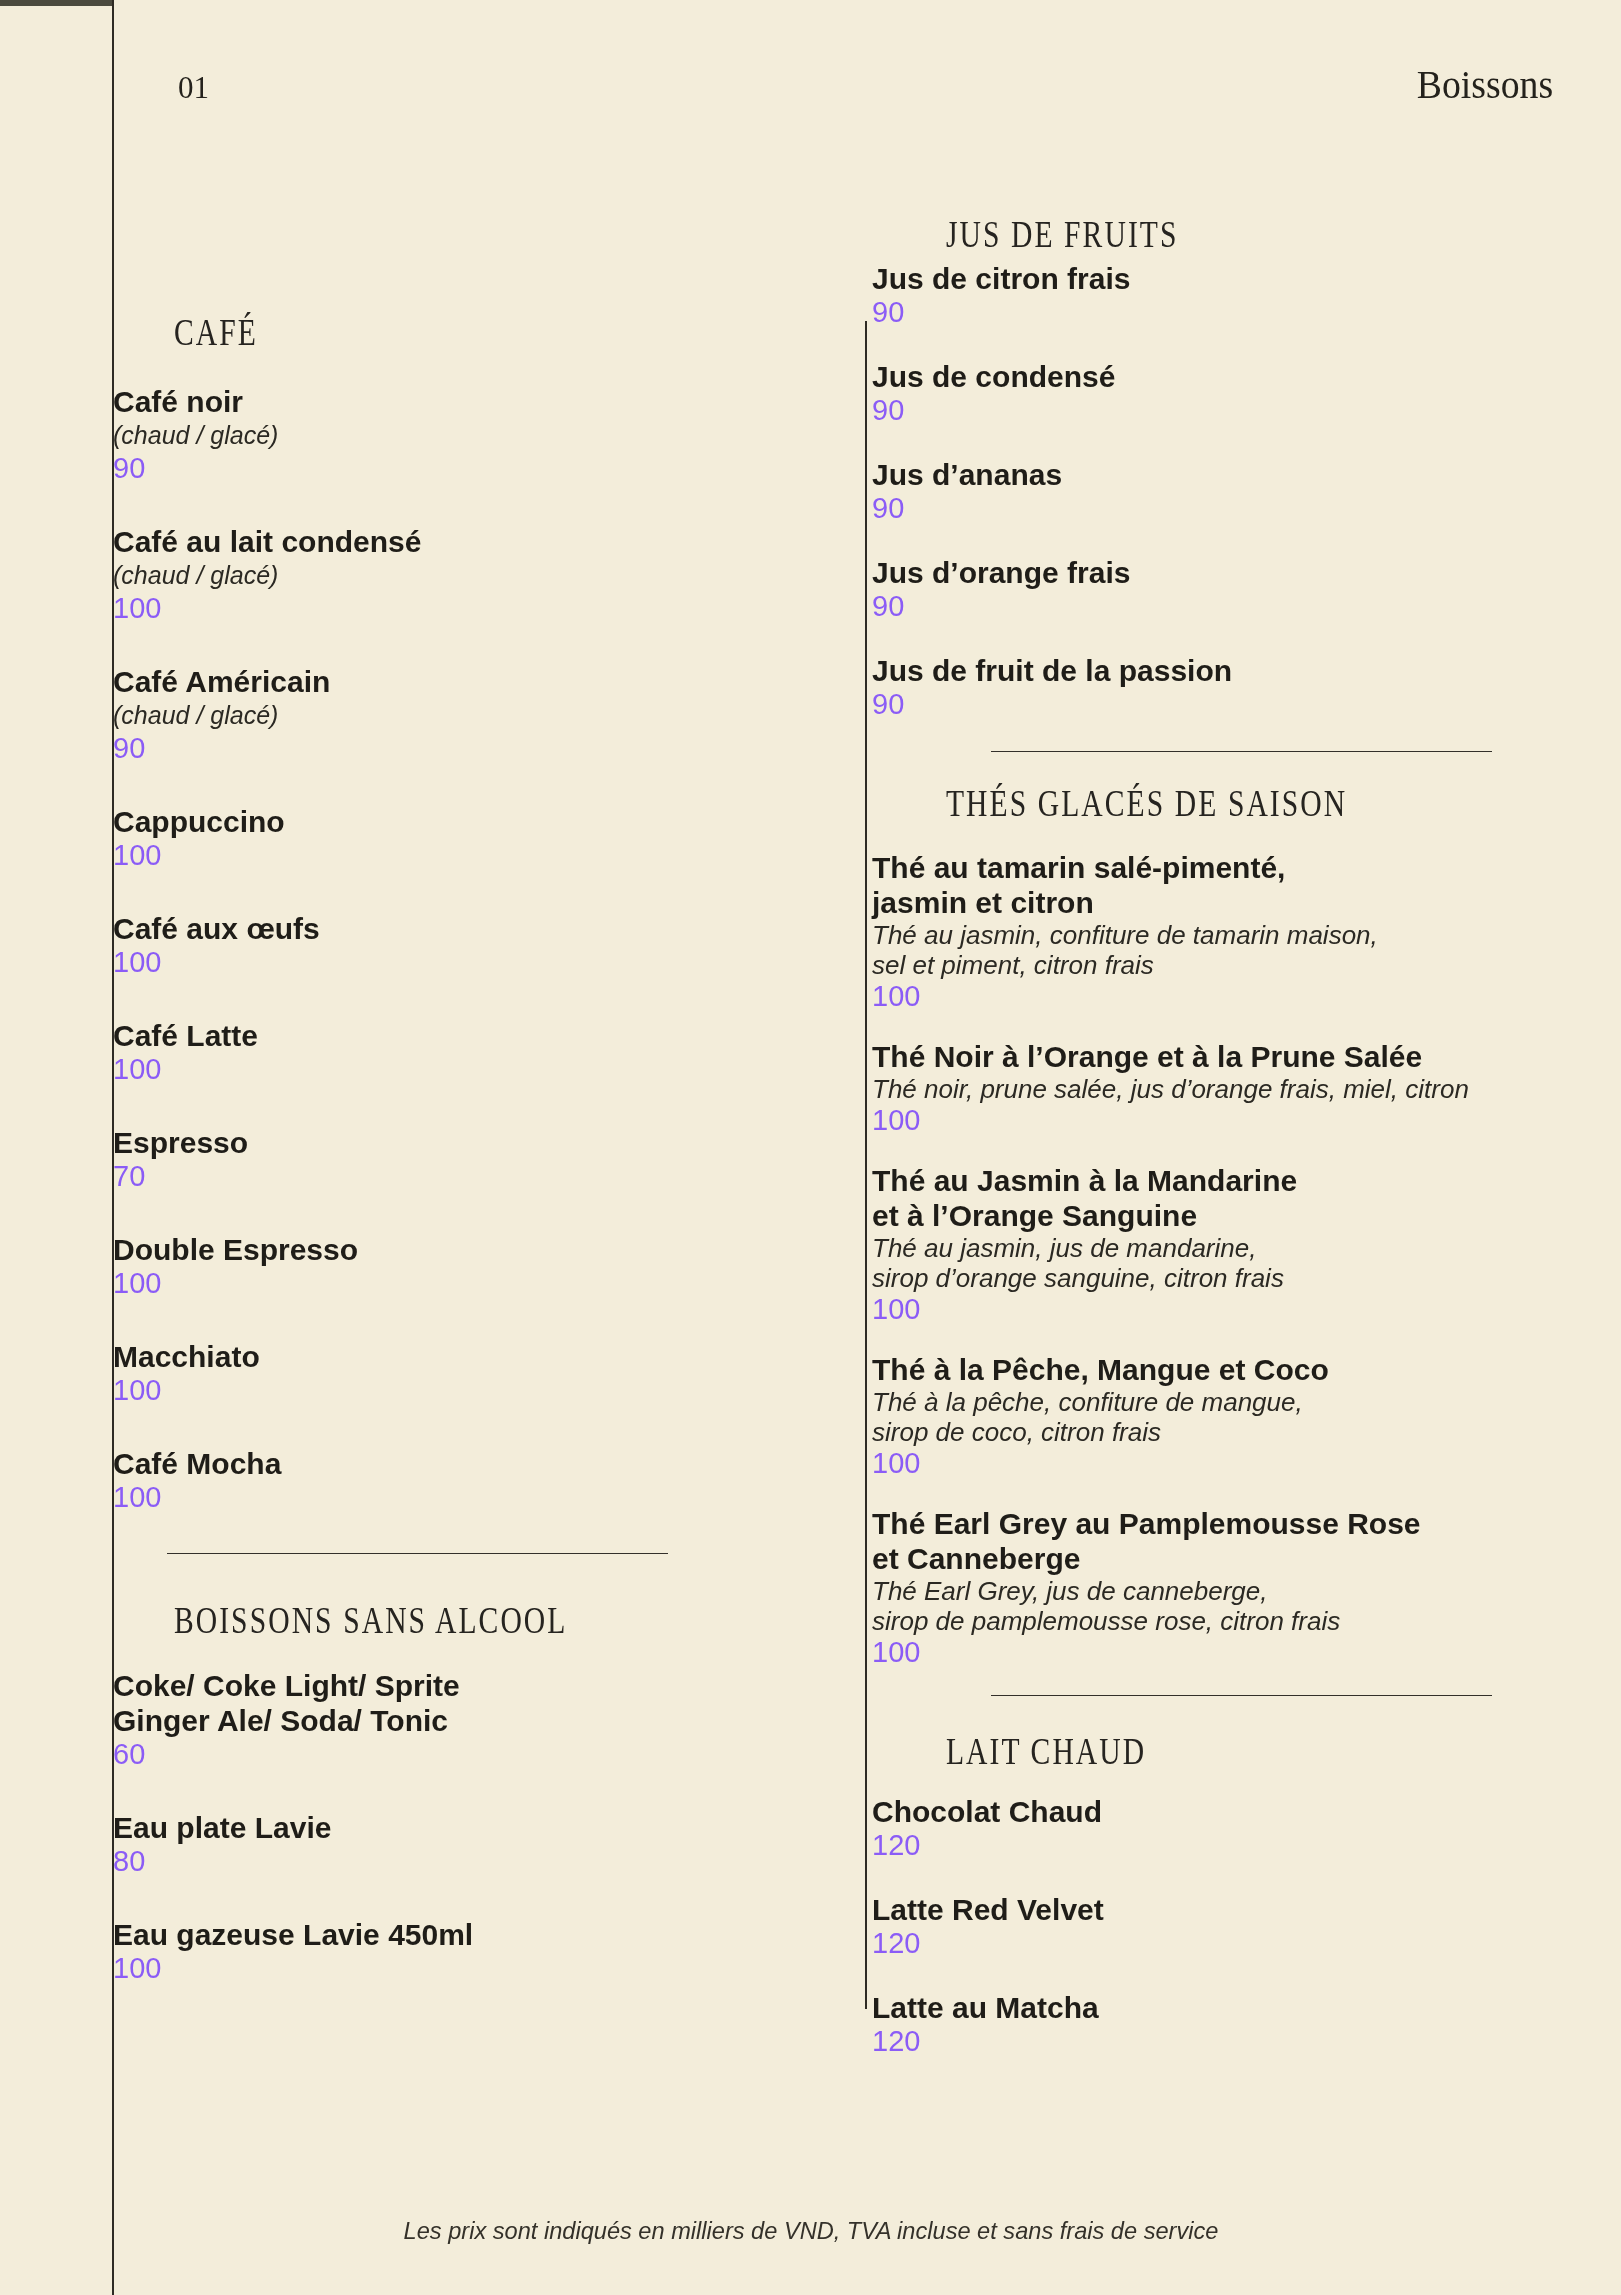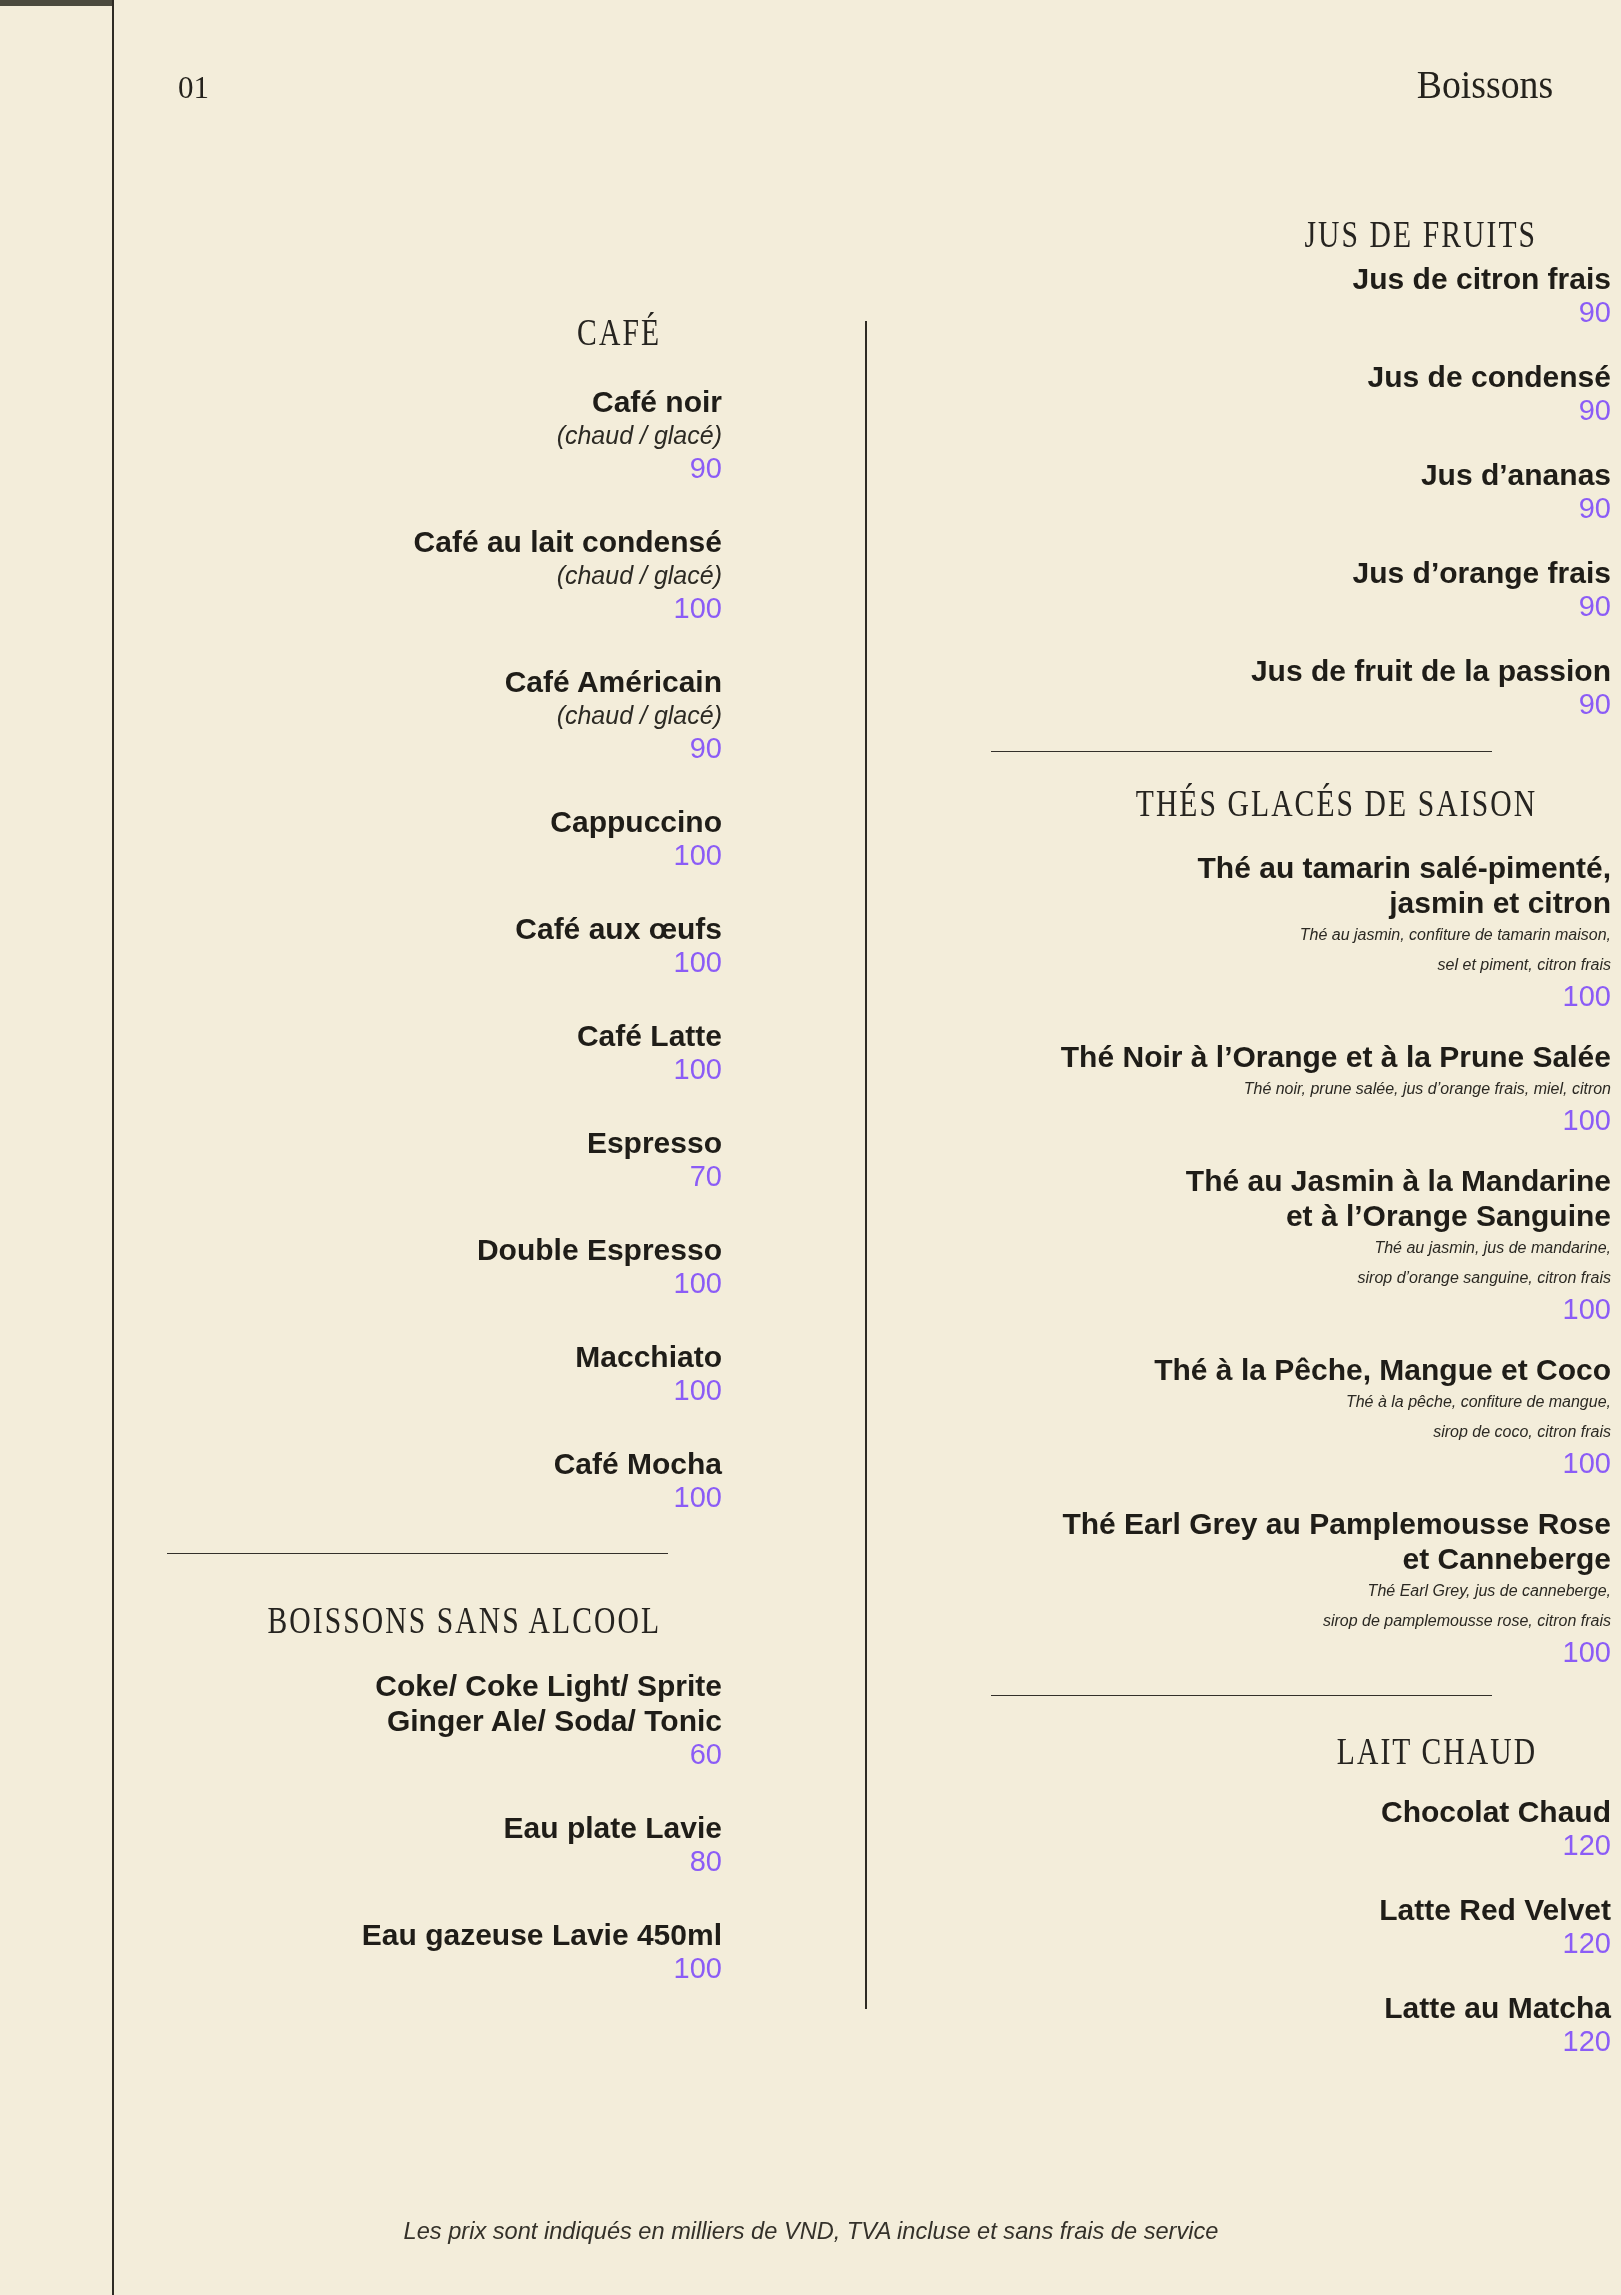--- a/index.html
+++ b/index.html
@@ -17,42 +17,42 @@
   .page-number{
     position:absolute;left:178px;top:67px;
     font-family:"Liberation Serif",serif;font-size:31px;line-height:41px;color:#24221c;
   }
   .page-title{
     position:absolute;right:69px;top:63px;text-align:right;
     font-family:"Liberation Serif",serif;font-size:41px;line-height:43px;color:#24221c;
     transform:scaleX(0.92);transform-origin:100% 50%;
   }
   
-  .col{position:absolute;text-align:right;}
+  .col{position:absolute;text-align:left;}
   .col-left{left:113px;top:314px;width:609px;}
   .col-right{left:872px;top:216px;width:739px;}
   
   .sec-heading{
     font-family:"Liberation Serif",serif;font-weight:400;
     font-size:37px;line-height:37px;letter-spacing:2.6px;
     color:#262420;transform:scaleX(0.8);transform-origin:50% 50%;
     white-space:nowrap;
   }
   .mb50{margin-bottom:33px;}
   .mb12{margin-bottom:7.9px;}
   .h-boissons{margin-top:48px;margin-bottom:29px;}
   .h-thes{margin-top:33px;margin-bottom:27.5px;}
   .h-lait{margin-top:37px;margin-bottom:23.6px;}
   
   .item{margin-bottom:39px;}
   .item-sm{margin-bottom:30px;}
   .item-tea{margin-bottom:26px;}
   .name{font-weight:700;font-size:30px;line-height:35px;color:#1f1d18;}
   .subtitle{font-style:italic;font-weight:400;font-size:25px;line-height:33px;color:#2b2923;}
-  .desc{font-style:italic;font-weight:400;font-size:16px;line-height:30px;color:#2b2923;}
+  .desc{font-style:italic;font-weight:400;font-size:26px;line-height:30px;color:#2b2923;}
   .price{font-weight:400;font-size:29px;line-height:33px;color:#8b5cf6;}
   
   .sec-divider{width:501px;height:1.3px;background:#33302a;margin:0 auto;}
   
   .footer{
     position:absolute;left:0;top:2215px;width:1622px;text-align:center;
     font-style:italic;font-size:23.6px;line-height:33px;color:#34312a;
   }
 </style>
 </head>

